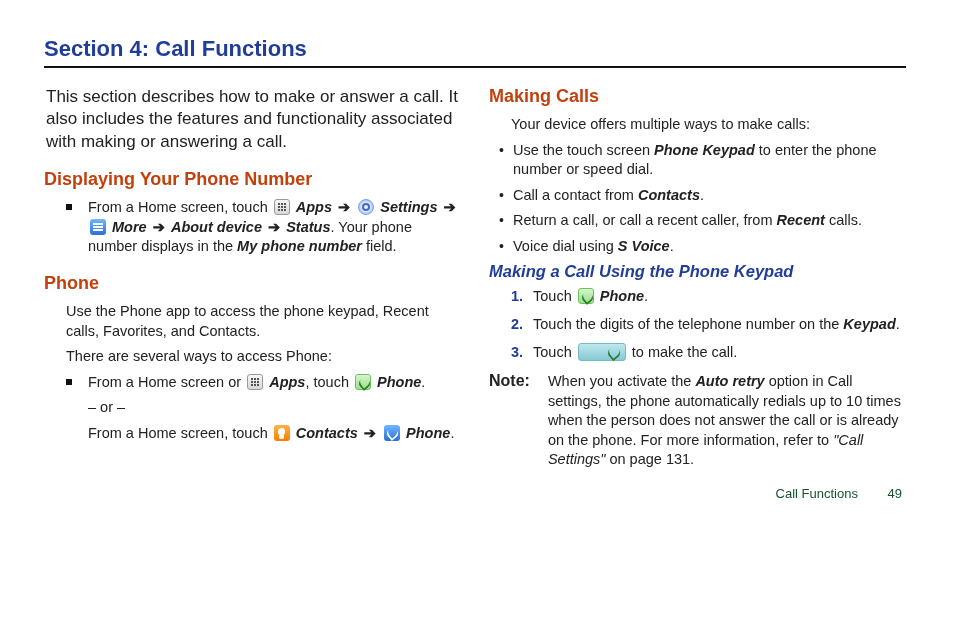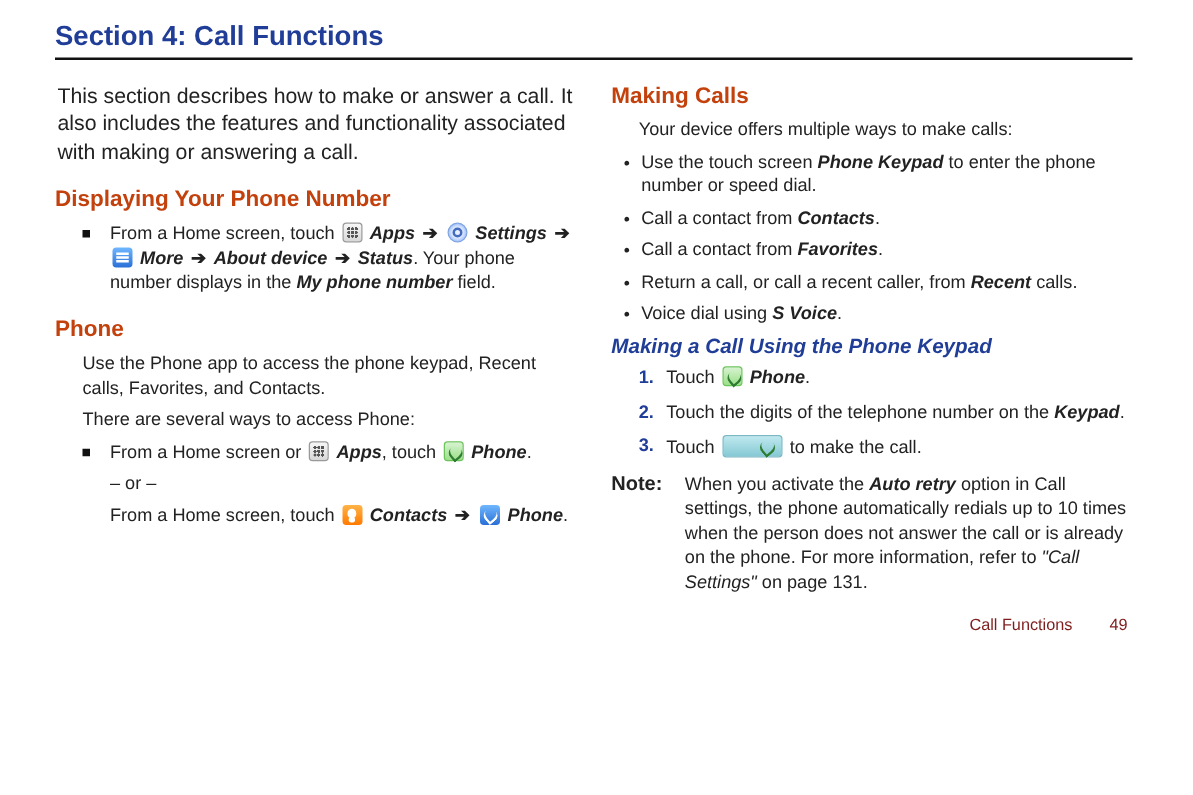--- a/index.html
+++ b/index.html
@@ -1,17 +1,17 @@
 <!DOCTYPE html>
 <html><head>
 <meta charset="utf-8">
 <style>
   * { box-sizing: border-box; margin: 0; padding: 0; }
   html, body { width: 954px; height: 636px; background: #fff; font-family: Arial, Helvetica, sans-serif; color: #222; }
-  .page { padding: 16px 48px 14px 44px; }
+  .page { padding: 36px 48px 14px 44px; }
   .section-title { color: #203e97; font-weight: 800; font-size: 22px; letter-spacing: 0; font-family: Arial, sans-serif; }
   .hr { border: 0; border-top: 2px solid #111; margin: 4px 0 18px 0; }
   .cols { display: flex; gap: 28px; }
   .col { width: 50%; }
   .intro { font-size: 17px; line-height: 1.32; margin: 0 0 16px 2px; font-stretch: condensed; }
   .h2 { color: #c2410c; font-weight: 800; font-size: 18px; margin: 0 0 8px 0; letter-spacing: 0; }
   .h3 { color: #203e97; font-weight: 800; font-style: italic; font-size: 16.5px; margin: 6px 0 6px 0; }
   .body, li, .note { font-size: 14.5px; line-height: 1.35; }
   .indent-block { margin-left: 22px; }
   ul.square { list-style: none; margin-left: 22px; }
@@ -46,21 +46,21 @@
   .icon-phone-green::after{content:"";position:absolute;left:3px;top:3px;width:9px;height:9px;border:2px solid #2e7d32;border-radius:50% 50% 50% 0;transform:rotate(-40deg);border-top:none;border-right:none;}
   .icon-contacts { background: linear-gradient(#ffb347,#ff7a00); border-radius:3px; }
   .icon-contacts::after{content:"";position:absolute;left:4px;top:3px;width:7px;height:7px;background:#fff;border-radius:50% 50% 40% 40%;box-shadow:0 5px 0 -1px #fff;}
   .icon-phone-blue { background: linear-gradient(#6fb7ff,#2a6fd6); border-radius:3px; }
   .icon-phone-blue::after{content:"";position:absolute;left:3px;top:3px;width:9px;height:9px;border:2px solid #fff;border-radius:50% 50% 50% 0;transform:rotate(-40deg);border-top:none;border-right:none;}
   .btn-call { display:inline-block; width:48px; height:18px; vertical-align:-4px; border-radius:3px; background: linear-gradient(#bfe8ef,#86c9d4); border:1px solid #79b8c4; position:relative; margin:0 2px; }
   .btn-call::after{content:"";position:absolute;right:5px;top:3px;width:10px;height:10px;border:2px solid #2e7d32;border-radius:50% 50% 50% 0;transform:rotate(-40deg);border-top:none;border-right:none;}
   .note-row { display:flex; gap:18px; margin-top:10px; }
   .note-label { font-weight:700; white-space:nowrap; }
   .note-body { flex:1; }
-  .footer { margin-top: 16px; text-align: right; font-size: 13px; color:#7f1d1d; padding-right: 4px; }
+  .footer { margin-top: 16px; text-align: right; font-size: 13px; color:#14532d; padding-right: 4px; }
   .footer .pn { display:inline-block; margin-left: 26px; }
   .spacer6{height:6px;} .spacer10{height:10px;}
 </style>
 </head>
 <body>
 
 <div class="page">
   <h1 class="section-title">Section 4: Call Functions</h1>
   <hr class="hr">
 
@@ -123,23 +123,20 @@
       </div>
       <div class="spacer6"></div>
       <ul class="dot">
         <li>
           <span>Use the touch screen </span><span class="b">Phone Keypad</span><span> to enter the phone number or speed dial.</span>
         </li>
         <li>
           <span>Call a contact from </span><span class="b">Contacts</span>.
         </li>
         <li>
-          <span>Call a contact from </span><span class="b">Favorites</span>.
-        </li>
-        <li>
           <span>Return a call, or call a recent caller, from </span><span class="b">Recent</span><span> calls.</span>
         </li>
         <li>
           <span>Voice dial using </span><span class="b">S Voice</span>.
         </li>
       </ul>
 
       <h3 class="h3">Making a Call Using the Phone Keypad</h3>
       <ol class="num">
         <li>

